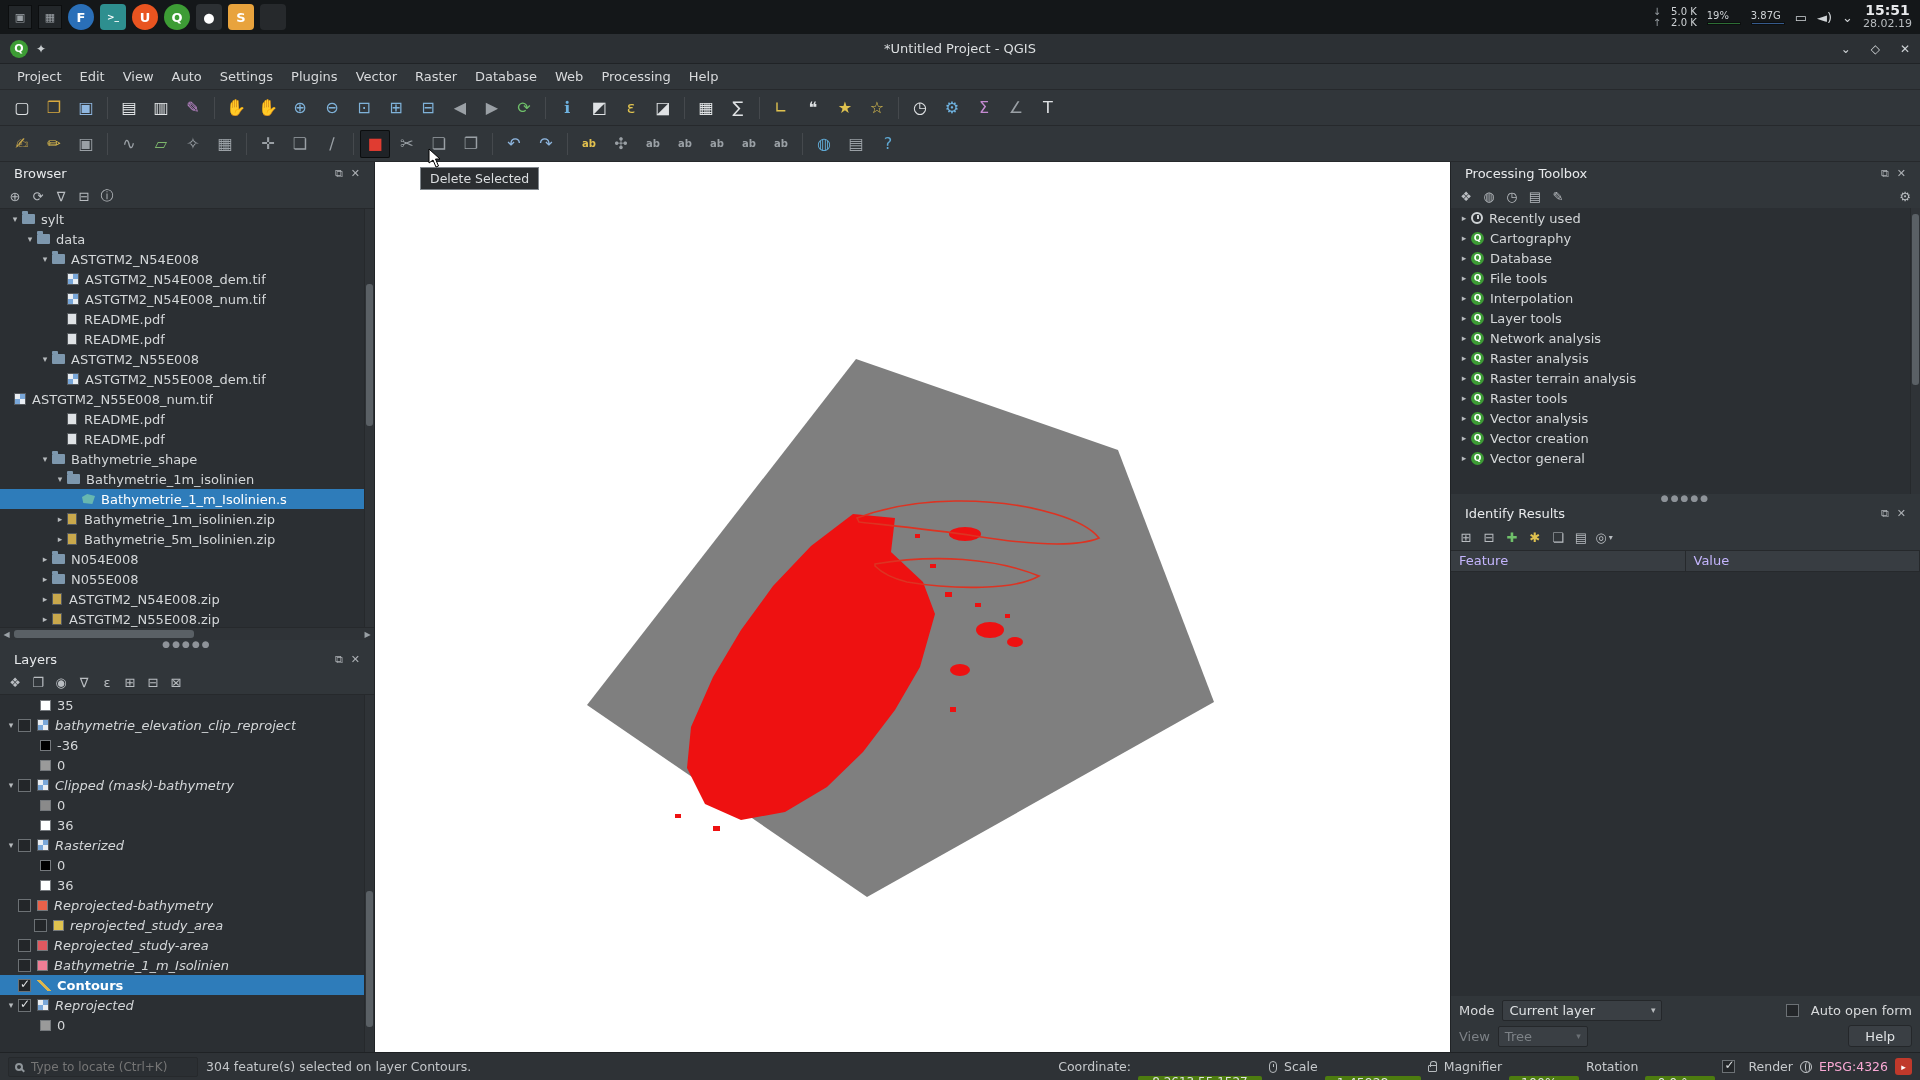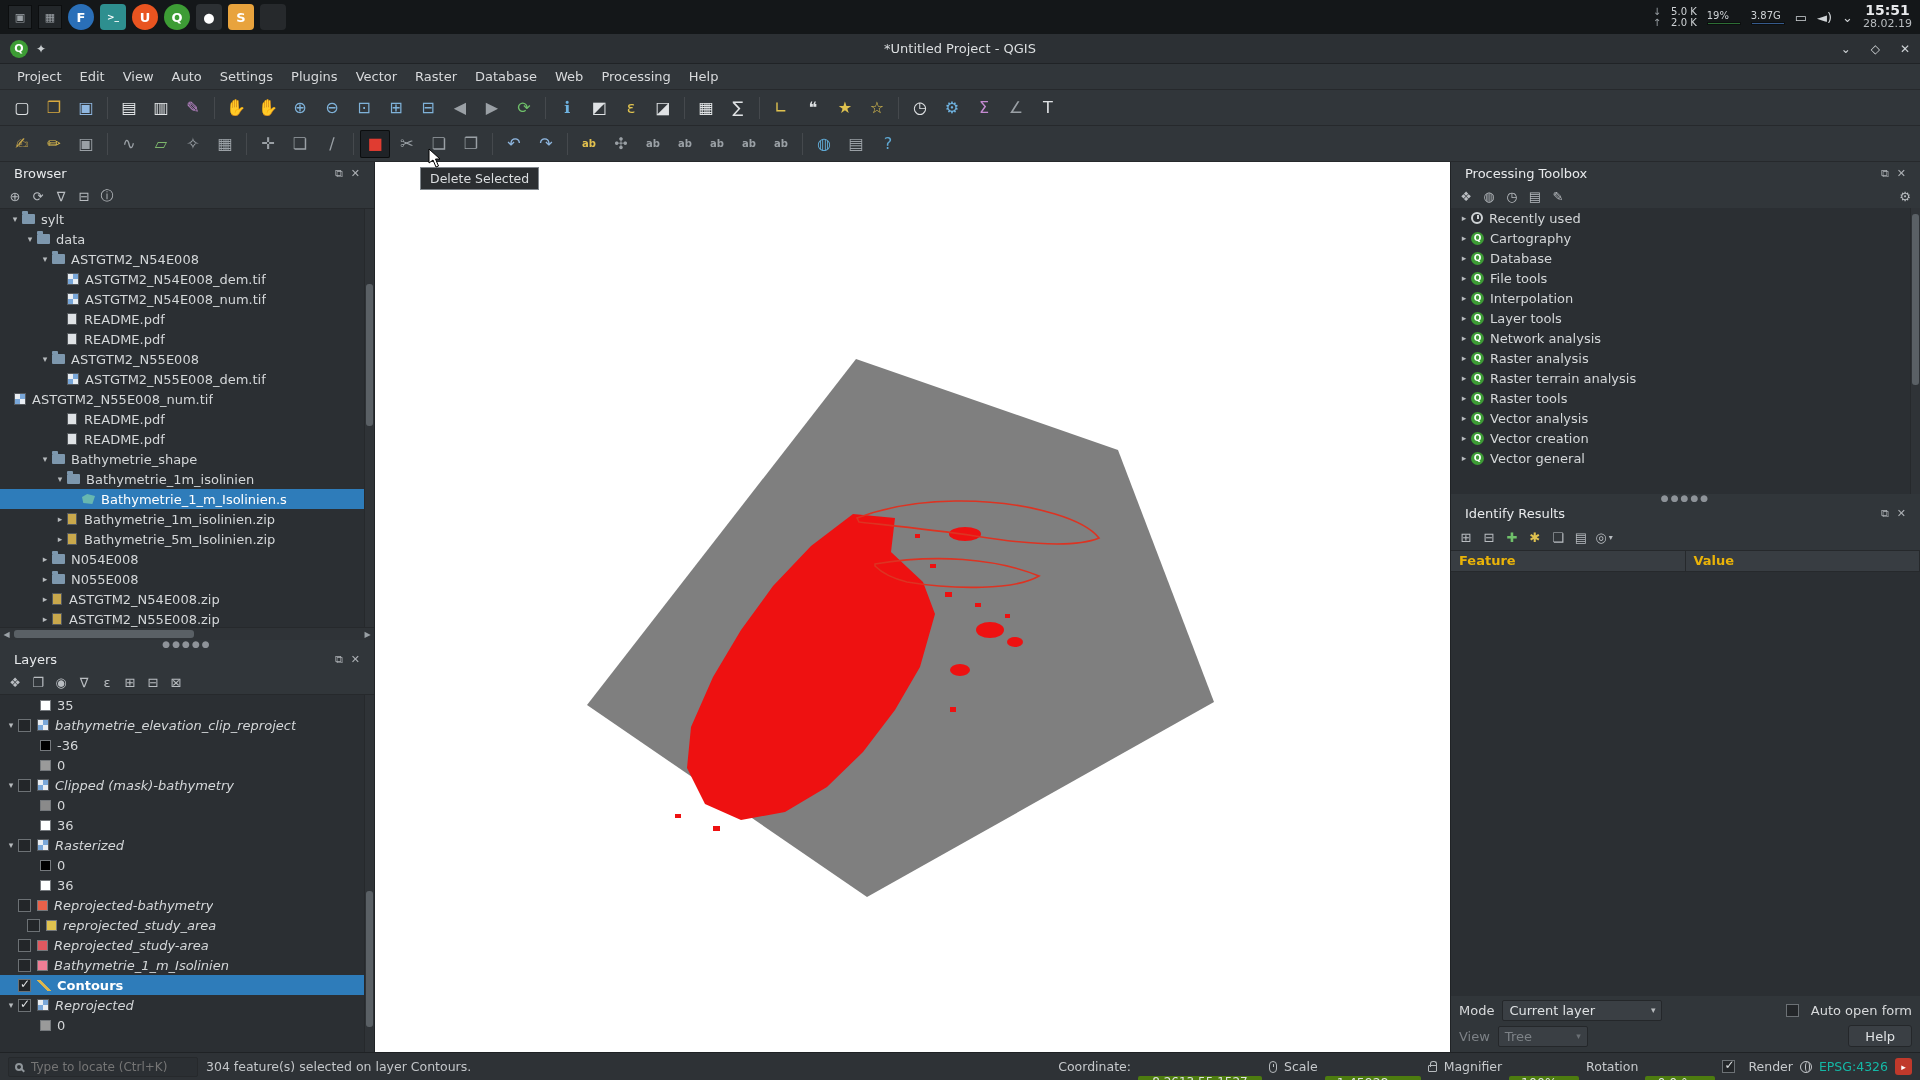--- a/index.html
+++ b/index.html
@@ -68,21 +68,21 @@
   .hscroll .cap{width:13px;text-align:center;font-size:8px;color:#9aa0a5;}
   .hscroll .cap.r{margin-left:auto;}
   .grip{height:8px;display:flex;align-items:center;justify-content:center;color:#8e9справ;color:#8e9399;font-size:9px;letter-spacing:2px;background:#31363a;}
   
   .searchbox{margin:3px 6px;height:22px;background:#232629;border:1px solid #1d2022;border-radius:2px;display:flex;align-items:center;padding:0 6px;gap:6px;}
   .searchbox input{background:transparent;border:none;outline:none;color:#d8dadc;font-size:12.5px;width:100%;font-family:inherit;}
   .mag{width:8px;height:8px;border:2px solid #8f959a;border-radius:50%;position:relative;flex:0 0 8px;}
   .mag::after{content:"";position:absolute;width:5px;height:2px;background:#8f959a;transform:rotate(45deg);right:-4px;bottom:-2px;}
   
   .idtable{display:flex;height:22px;border-top:1px solid #26292c;}
-  .idtable .col{flex:1;background:#383d42;border-right:1px solid #26292c;border-bottom:1px solid #26292c;padding:2px 8px;color:#eab308;font-weight:bold;}
+  .idtable .col{flex:1;background:#383d42;border-right:1px solid #26292c;border-bottom:1px solid #26292c;padding:2px 8px;color:#c4b5fd;}
   .idbody{flex:1;background:#2b2f33;}
   .idrow{height:28px;display:flex;align-items:center;gap:8px;padding:0 8px;background:#31363a;}
   .combo{height:21px;background:#3a3f44;border:1px solid #24272a;border-radius:2px;display:flex;align-items:center;padding:0 6px;gap:10px;color:#dfe2e4;}
   .combo .caret{font-size:9px;color:#b6babd;margin-left:auto;}
   .btn{height:22px;background:#3a3f44;border:1px solid #24272a;border-radius:3px;display:flex;align-items:center;padding:0 16px;color:#dfe2e4;}
   .dim{color:#7d8287;}
   .dim .caret{color:#6a6f74;}
   
   .statusbar{height:28px;background:#2e3236;border-top:1px solid #1f2225;display:flex;align-items:center;padding:0 8px;gap:8px;font-size:12.5px;color:#c6c9cc;}
   .locate{width:190px;height:20px;background:#2b2f33;border:1px solid #26292c;border-radius:2px;display:flex;align-items:center;gap:6px;padding:0 6px;}
@@ -564,21 +564,21 @@
           <div class="trow" style="padding-left:40px">
            <span class="swatch" style="background:#ffffff"></span>
            <span class="lbl">36</span>
          </div>
           <div class="trow " style="padding-left:4px">
          <span class="arr"></span>
          <span class="cb "></span>
          <span class="swatch" style="background:#e8614a"></span>
          <span class="lbl ital" style="">Reprojected-bathymetry</span>
        </div>
-          <div class="trow " style="padding-left:13px">
+          <div class="trow " style="padding-left:20px">
          <span class="arr"></span>
          <span class="cb "></span>
          <span class="swatch" style="background:#dfc24f"></span>
          <span class="lbl ital" style="">reprojected_study_area</span>
        </div>
           <div class="trow " style="padding-left:4px">
          <span class="arr"></span>
          <span class="cb "></span>
          <span class="swatch" style="background:#df5960"></span>
          <span class="lbl ital" style="">Reprojected_study-area</span>
@@ -792,16 +792,16 @@
         <span class="caret" style="margin-left:auto;">▾</span>
     </div>
     <span>Rotation</span>
     <div class="sb-box" style="width:70px;">
       <span>0,0 °</span>
         <span class="caret" style="margin-left:auto;">▾</span>
     </div>
     <span class="cb checked"></span>
     <span>Render</span>
     <span class="globe"></span>
-    <span style="color:#14b8a6;">EPSG:4326</span>
+    <span style="color:#f9a8d4;">EPSG:4326</span>
     <span class="redbadge">▸</span>
   </div>
 </div>
 
 </body></html>

